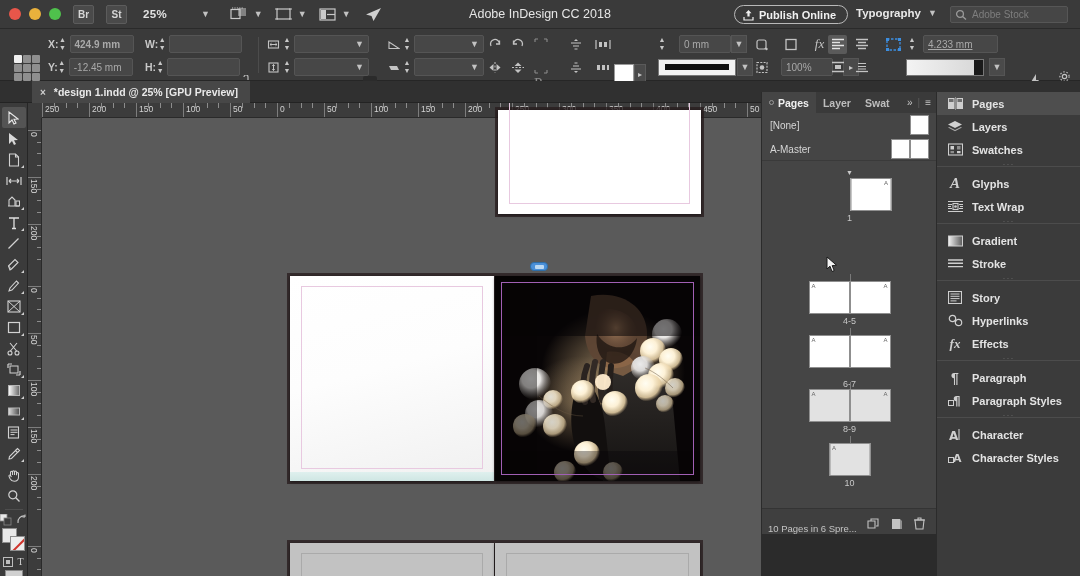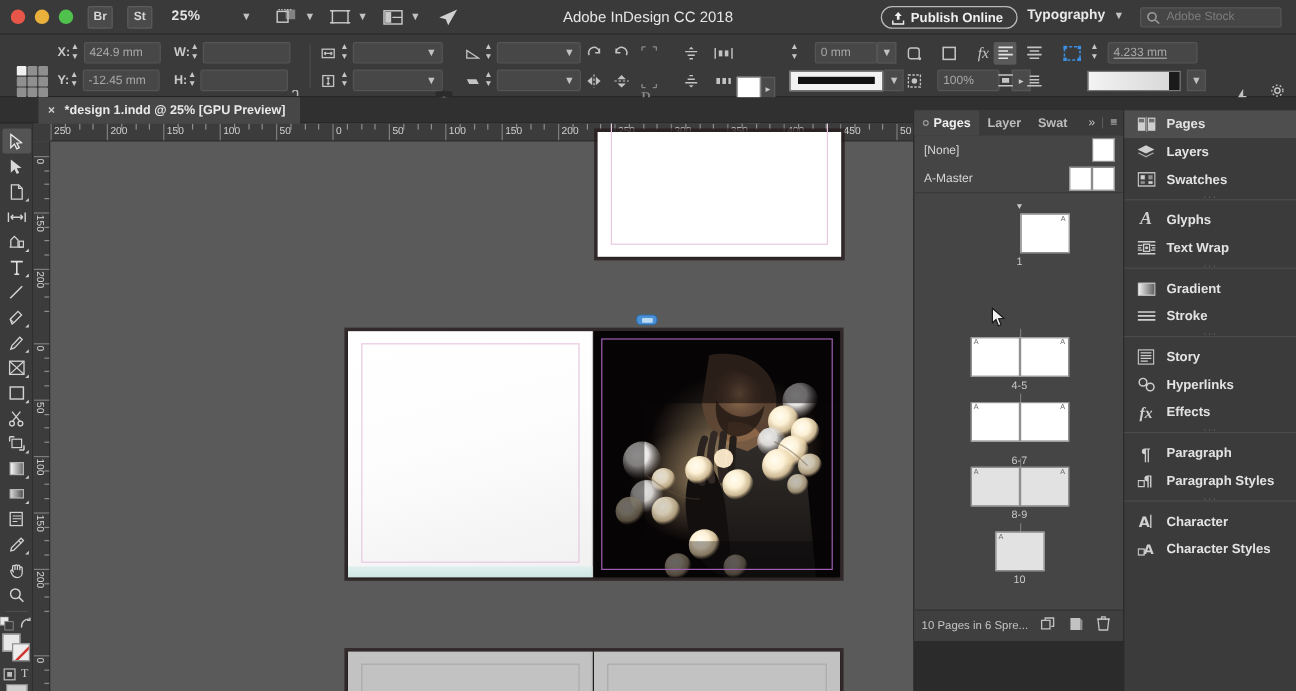--- a/index.html
+++ b/index.html
@@ -216,21 +216,21 @@
   .spine { position:absolute; left:50%; width:1px; background:#7a7a7a; }
   .selbadge {
     position:absolute; background:#2a7fd4; color:#fff; font-size:9px; font-weight:bold;
     border-radius:3px; padding:1px 5px;
   }
   .masterflag { position:absolute; left:50%; transform:translateX(-50%); color:#c9c9c9; font-size:7px; }
 
   .ppfoot {
     position:absolute; left:0; bottom:0; width:175px; height:26px;
     background:#3f3f3f; border-top:1px solid #343434;
-    display:flex; align-items:center;
+    display:flex; align-items:flex-end;
   }
   .ppfoot .txt { color:#c4c4c4; font-size:9.5px; padding-left:6px; }
   .ppfoot .icons { margin-left:auto; display:flex; gap:11px; padding-right:12px; color:#c2c2c2; }
 
   
   .dock {
     position:absolute; left:936px; top:92px; width:144px; height:484px;
     background:#3b3b3b; border-left:1px solid #2b2b2b;
   }
   .dockitem {
@@ -333,21 +333,21 @@
           <i></i>
           <i></i>
           <i></i>
           <i></i>
       </div>
     </div>
 
     <div class="ctrlrow rowA" style="left:48px;">
       <span class="lbl">X:</span>
       <span class="spin">▲<br>▼</span>
-      <div class="fieldbox" style="width:64px; margin-left:3px;">424.9 mm</div>
+      <div class="fieldbox" style="width:64px; margin-left:3px;font-weight:bold;">424.9 mm</div>
     </div>
     <div class="ctrlrow rowB" style="left:48px;">
       <span class="lbl">Y:</span>
       <span class="spin">▲<br>▼</span>
       <div class="fieldbox" style="width:64px; margin-left:3px;">-12.45 mm</div>
     </div>
 
     <div class="ctrlrow rowA" style="left:145px;">
       <span class="lbl">W:</span>
       <span class="spin">▲<br>▼</span>

